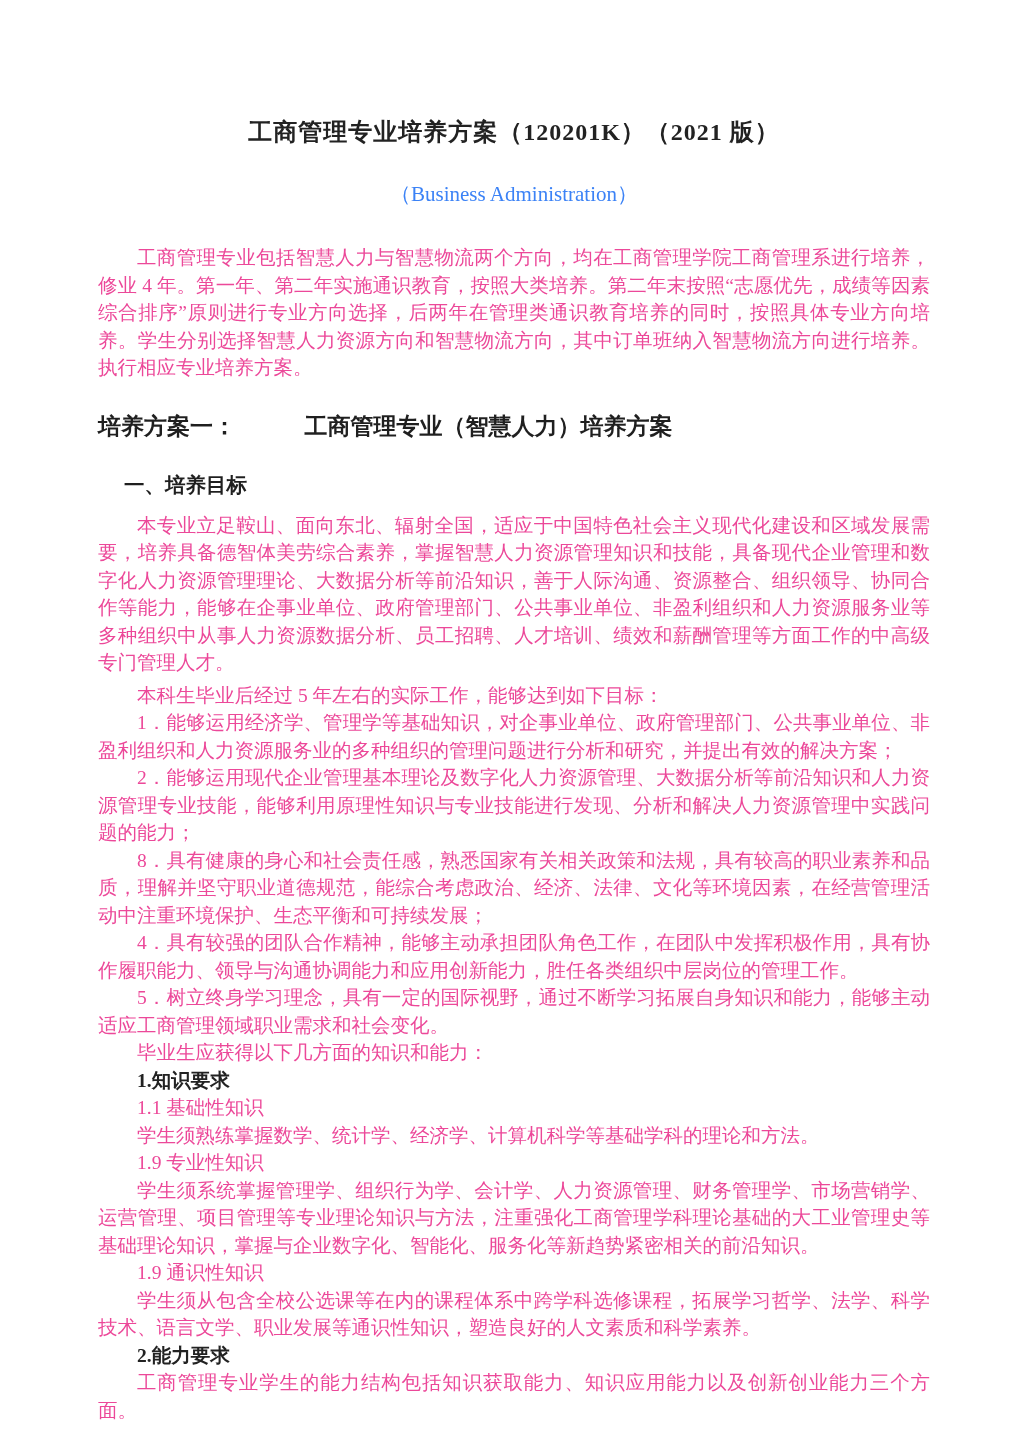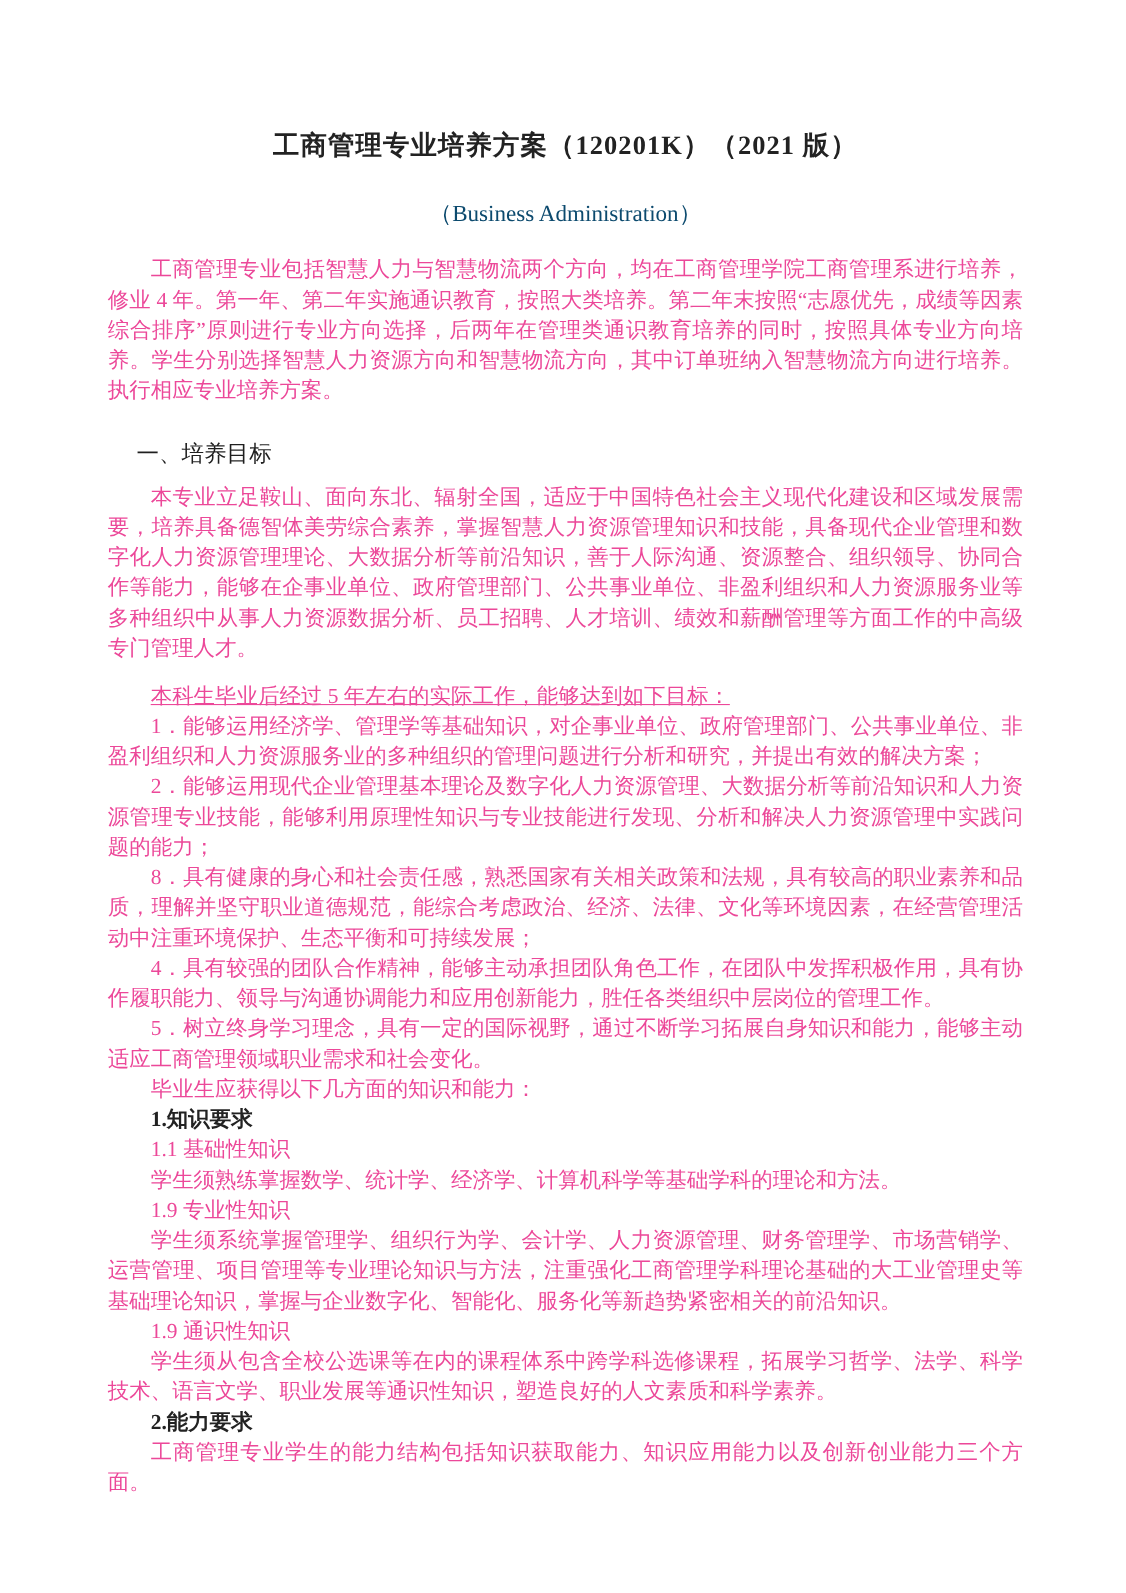--- a/index.html
+++ b/index.html
@@ -23,22 +23,22 @@
     font-weight: 700;
     text-align: center;
     letter-spacing: 1px;
     margin: 0 0 32px 0;
     color: #222222;
   }
   .doc-subtitle {
     font-size: 21px;
     font-weight: 400;
     text-align: center;
-    margin: 0 0 24px 0;
-    color: #0c4a6e;
+    margin: 0 0 36px 0;
+    color: #3b82f6;
   }
   .body {
     font-size: 19.5px;
     line-height: 27.5px;
     margin: 0;
     text-align: justify;
     text-indent: 2em;
     color: #ec4899;
   }
   .bold {
@@ -51,42 +51,45 @@
     font-size: 23px;
     color: #1f1f1f;
     margin: 29px 0 29px 0;
     white-space: nowrap;
   }
   .plan-name {
     margin-left: 62px;
   }
   .sec {
     font-family: "Liberation Sans", "DejaVu Sans", sans-serif;
-    font-weight: 400;
+    font-weight: 700;
     font-size: 20.5px;
     color: #1f1f1f;
     margin: 28px 0 13px 0;
     padding-left: 26px;
   }
   .gap-top {
-    margin-top: 16px;
-    text-decoration: underline;
+    margin-top: 5px;
   }
 </style>
 </head>
 <body>
 
 <div class="page">
 
   <h1 class="doc-title">工商管理专业培养方案（120201K）（2021 版）</h1>
 
   <div class="doc-subtitle">（Business Administration）</div>
 
   <p class="body">工商管理专业包括智慧人力与智慧物流两个方向，均在工商管理学院工商管理系进行培养，修业 4 年。第一年、第二年实施通识教育，按照大类培养。第二年末按照“志愿优先，成绩等因素综合排序”原则进行专业方向选择，后两年在管理类通识教育培养的同时，按照具体专业方向培养。学生分别选择智慧人力资源方向和智慧物流方向，其中订单班纳入智慧物流方向进行培养。执行相应专业培养方案。</p>
 
+  <div class="plan-heading">
+    <span>培养方案一：</span>
+    <span class="plan-name">工商管理专业（智慧人力）培养方案</span>
+  </div>
 
   <h3 class="sec">一、培养目标</h3>
 
   <p class="body">本专业立足鞍山、面向东北、辐射全国，适应于中国特色社会主义现代化建设和区域发展需要，培养具备德智体美劳综合素养，掌握智慧人力资源管理知识和技能，具备现代企业管理和数字化人力资源管理理论、大数据分析等前沿知识，善于人际沟通、资源整合、组织领导、协同合作等能力，能够在企事业单位、政府管理部门、公共事业单位、非盈利组织和人力资源服务业等多种组织中从事人力资源数据分析、员工招聘、人才培训、绩效和薪酬管理等方面工作的中高级专门管理人才。</p>
   <p class="body gap-top">本科生毕业后经过 5 年左右的实际工作，能够达到如下目标：</p>
   <p class="body">1．能够运用经济学、管理学等基础知识，对企事业单位、政府管理部门、公共事业单位、非盈利组织和人力资源服务业的多种组织的管理问题进行分析和研究，并提出有效的解决方案；</p>
   <p class="body">2．能够运用现代企业管理基本理论及数字化人力资源管理、大数据分析等前沿知识和人力资源管理专业技能，能够利用原理性知识与专业技能进行发现、分析和解决人力资源管理中实践问题的能力；</p>
   <p class="body">8．具有健康的身心和社会责任感，熟悉国家有关相关政策和法规，具有较高的职业素养和品质，理解并坚守职业道德规范，能综合考虑政治、经济、法律、文化等环境因素，在经营管理活动中注重环境保护、生态平衡和可持续发展；</p>
   <p class="body">4．具有较强的团队合作精神，能够主动承担团队角色工作，在团队中发挥积极作用，具有协作履职能力、领导与沟通协调能力和应用创新能力，胜任各类组织中层岗位的管理工作。</p>
   <p class="body">5．树立终身学习理念，具有一定的国际视野，通过不断学习拓展自身知识和能力，能够主动适应工商管理领域职业需求和社会变化。</p>

